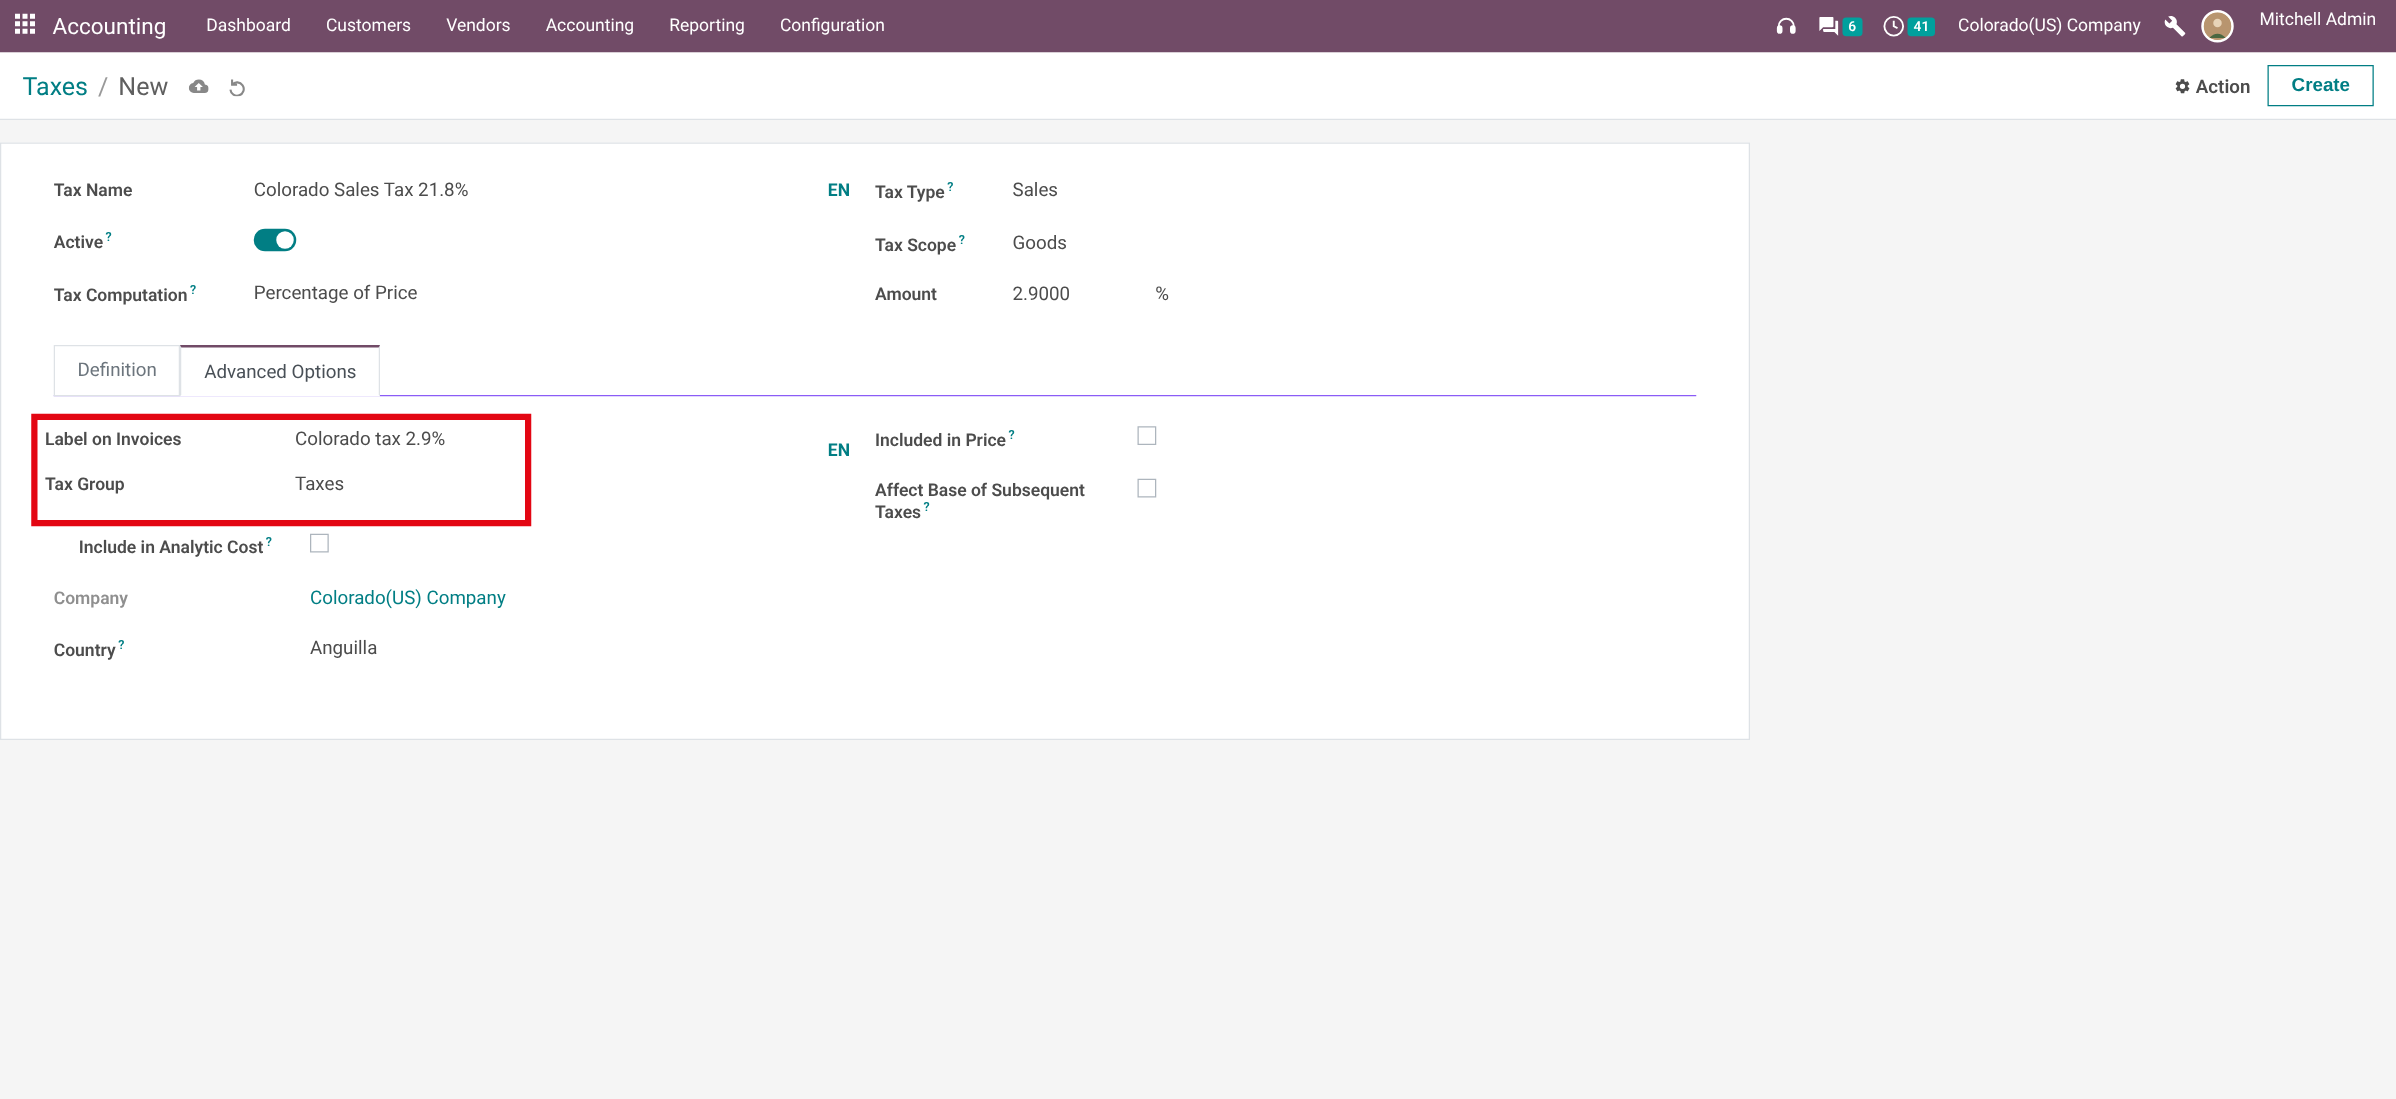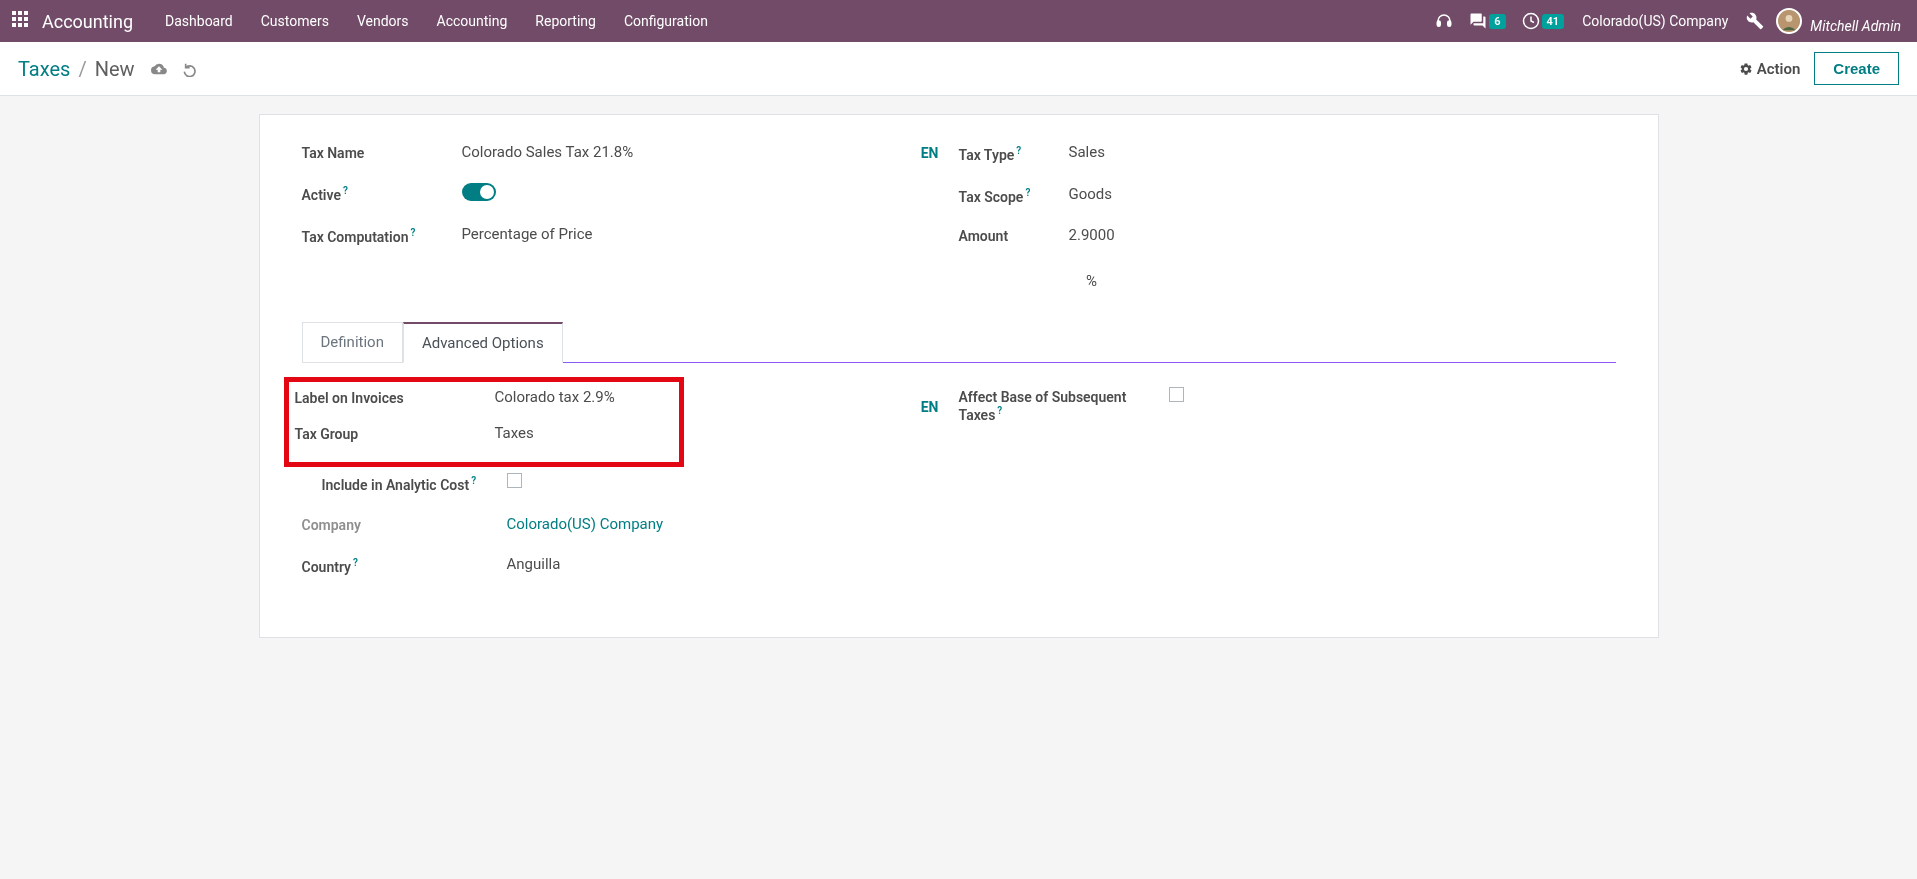--- a/index.html
+++ b/index.html
@@ -7,34 +7,34 @@
   
   .topbar { background: #714b67; height: 42px; display: flex; align-items: center; color: #fff; padding: 15px 8px; }
   .apps-grid { width: 20px; height: 20px; display: grid; grid-template-columns: repeat(3,4px); grid-template-rows: repeat(3,4px); gap: 2px; margin: 0 10px 0 4px; cursor: pointer; }
   .apps-grid span { background: #fff; width:4px; height:4px; }
   .app-title { font-size: 18px; font-weight: 400; margin-right: 18px; }
   .topnav { display:flex; }
   .topnav a { color:#fff; text-decoration:none; padding: 0 14px; font-size: 14px; height:42px; display:flex; align-items:center; cursor:pointer; }
   .topbar-right { margin-left:auto; display:flex; align-items:center; gap:8px; padding-right:8px; }
   .icon-slot { position: relative; display:flex; align-items:center; cursor:pointer; padding: 0 4px; }
   .badge { background: #00a09d; color:#fff; font-size:11px; padding: 1px 5px; border-radius:3px; margin-left:2px; font-weight:600; }
-  .user-block { display:flex; align-items:flex-end; gap:8px; cursor:pointer;font-style:italic; }
+  .user-block { display:flex; align-items:flex-start; gap:21px; cursor:pointer; }
   .avatar { width:26px; height:26px; border-radius:50%; background:#c7a17a; border:2px solid #fff; display:flex; align-items:center; justify-content:center; font-size:10px; color:#fff; overflow:hidden; }
   
   .subheader { background: #fff; border-bottom:1px solid #dee2e6; padding: 10px 18px; display:flex; align-items:center; }
   .breadcrumb { font-size: 20px; display:flex; align-items:center; gap:8px; }
   .breadcrumb .taxes { color: #017e84; cursor:pointer; }
   .breadcrumb .sep { color:#999; }
   .breadcrumb .new { color:#5f5f5f; }
   .bc-icon { color:#888; cursor:pointer; font-size:14px; margin-left:8px; }
   .subheader-right { margin-left:auto; display:flex; align-items:center; gap:14px; }
   .action-btn { color:#4c4c4c; font-size:15px; display:flex; align-items:center; gap:4px; cursor:pointer; font-weight:600; }
   .create-btn { border:1px solid #017e84; color:#017e84; background:#fff; padding:7px 18px; font-size:15px; font-weight:600; cursor:pointer; }
   
-  .content-wrap { padding: 18px 0; display:flex; justify-content:center; }
+  .content-wrap { padding: 18px 0; display:flex; }
   .sheet { background:#fff; border:1px solid #dee2e6; width:90%; max-width:1400px; padding: 28px 42px 40px; }
   
   .form-row { display:flex; }
   .form-col { flex:1; }
   .field { display:flex; align-items:flex-start; margin-bottom: 22px; position:relative; }
   .field .label { width: 160px; font-weight:600; color:#4c4c4c; font-size:14px; padding-top:2px; }
   .field .value { color:#4c4c4c; font-size:15px; }
   .field .value.link { color:#017e84; cursor:pointer; }
   .help { color:#017e84; font-size:10px; vertical-align:super; margin-left:2px; cursor:pointer; }
   .lang-badge { position:absolute; right:20px; top:2px; color:#017e84; font-weight:700; font-size:14px; cursor:pointer; }
@@ -48,21 +48,21 @@
   .tab.active { border:1px solid #dee2e6; border-top:2px solid #714b67; border-bottom:1px solid #fff; background:#fff; color:#495057; }
   
   .tab-body { padding-top: 24px; }
   .highlight-box { border:5px solid #e30613; padding: 6px 6px 2px; margin: -10px 0 6px -18px; width: 400px; }
   .highlight-box .field { margin-bottom:18px; }
   .highlight-box .field .label { width:200px; }
   
   .checkbox { width:15px; height:15px; border:1px solid #adb5bd; background:#fff; cursor:pointer; }
   
   .right-col .field .label { width:210px; }
-  .amount-row { display:flex; align-items:center; gap:28px;flex-direction:column; }
+  .amount-row { display:flex; align-items:center; gap:68px; }
   
   svg { display:block; }
 </style>
 </head>
 <body>
 
 <div class="topbar">
   <div class="apps-grid">
     <span></span>
       <span></span>
@@ -216,19 +216,23 @@
           <div class="label" style="width:205px; color:#8f8f8f;">Company</div>
           <div class="value link">Colorado(US) Company</div>
         </div>
         <div class="field">
           <div class="label" style="width:205px;"><span>Country</span><span class="help">?</span></div>
           <div class="value">Anguilla</div>
         </div>
       </div>
       <div class="form-col right-col">
         <div class="field">
+          <div class="label"><span>Included in Price</span><span class="help">?</span></div>
+          <div class="checkbox"></div>
+        </div>
+        <div class="field">
           <div class="label"><span>Affect Base of Subsequent Taxes</span><span class="help">?</span></div>
           <div class="checkbox"></div>
         </div>
       </div>
     </div>
   </div>
 </div>
 
 </body></html>

